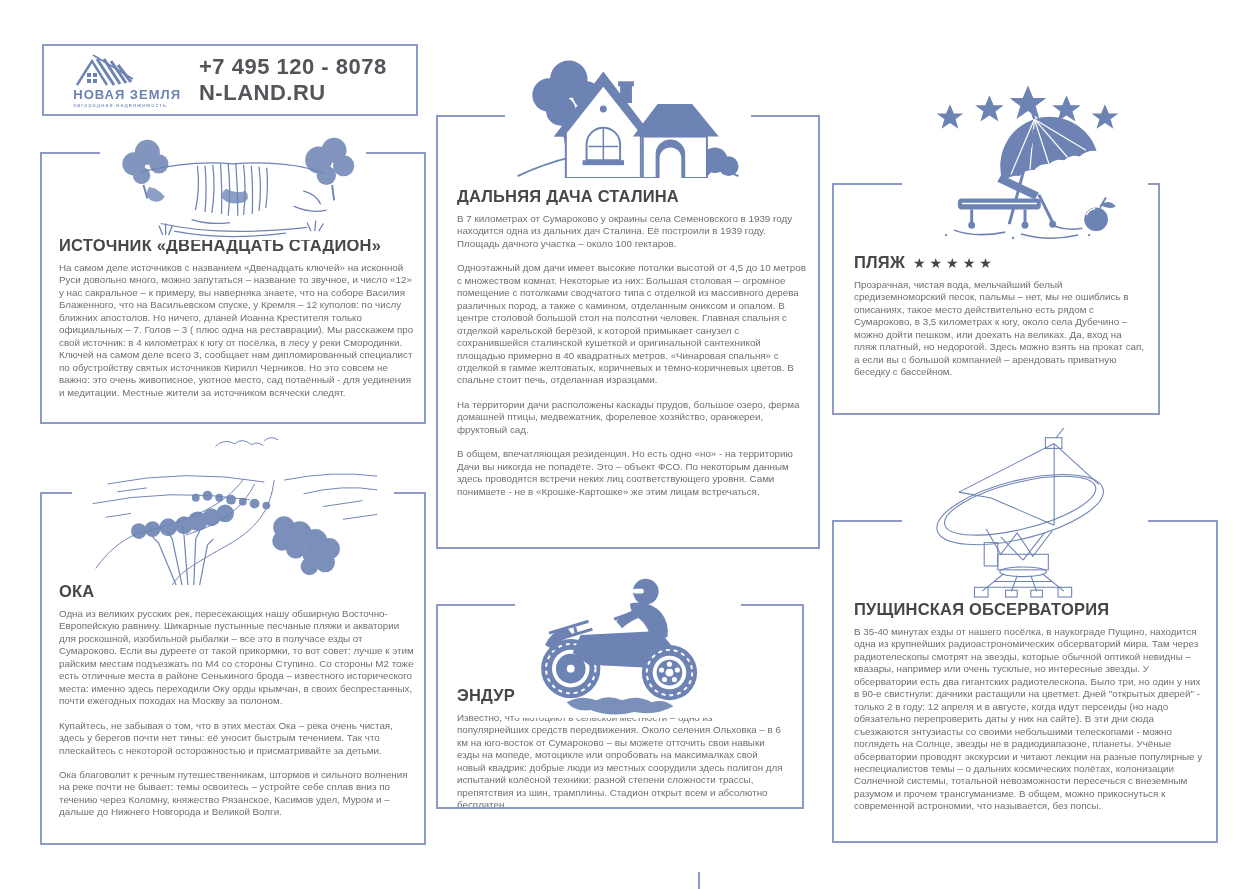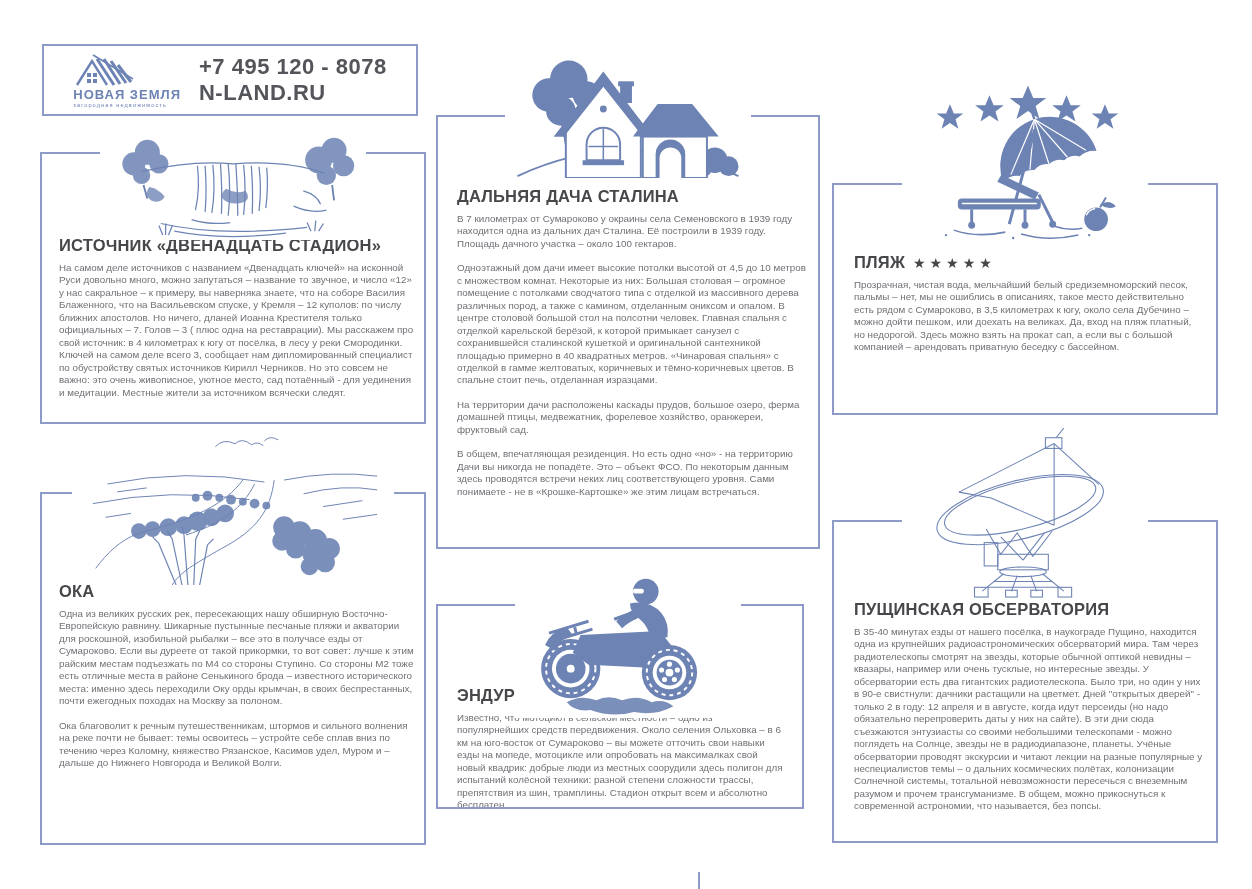--- a/index.html
+++ b/index.html
@@ -19,21 +19,21 @@
   .logo{display:flex;flex-direction:column;line-height:1;}
   .logo-title{font-size:13px;font-weight:bold;color:#6d83b4;letter-spacing:1px;margin-top:2px;}
   .logo-subtitle{font-size:5.6px;color:#6d83b4;letter-spacing:1.1px;margin-top:2px;}
   .contact{display:flex;flex-direction:column;align-items:flex-start;line-height:1.18;}
   .phone,.site{font-size:22px;font-weight:bold;color:#54555a;letter-spacing:.5px;}
 
   #card-istochnik{left:40px;top:152px;width:386px;height:272px;padding:82px 10px 0 17px;}
   #card-oka{left:40px;top:492px;width:386px;height:353px;padding:88px 10px 0 17px;}
   #card-dacha{left:436px;top:115px;width:384px;height:434px;padding:70px 12px 0 19px;}
   #card-enduro{left:436px;top:604px;width:368px;height:205px;padding:80px 16px 0 19px;}
-  #card-plyazh{left:832px;top:183px;width:386px;height:232px;padding:68px 12px 0 20px;}
+  #card-plyazh{left:832px;top:183px;width:328px;height:232px;padding:68px 12px 0 20px;}
   #card-observatory{left:832px;top:520px;width:386px;height:323px;padding:78px 12px 0 20px;}
 
   #ill-waterfall{left:100px;top:126px;width:266px;height:114px;}
   #ill-river{left:72px;top:428px;width:322px;height:157px;}
   #ill-house{left:505px;top:28px;width:246px;height:150px;}
   #ill-quad{left:515px;top:558px;width:226px;height:160px;}
   #ill-beach{left:902px;top:80px;width:246px;height:160px;}
   #ill-telescope{left:902px;top:426px;width:246px;height:172px;}
 
   .fold-mark{position:absolute;left:698px;top:872px;width:2px;height:17px;background:#8d9ac7;z-index:3;}
@@ -300,20 +300,21 @@
   </div>
 
   <div class="card" id="card-istochnik">
     <h2 class="title">ИСТОЧНИК «ДВЕНАДЦАТЬ СТАДИОН»</h2>
     <p class="para">На самом деле источников с названием «Двенадцать ключей» на исконной Руси довольно много, можно запутаться – название то звучное, и число «12» у нас сакральное – к примеру, вы наверняка знаете, что на соборе Василия Блаженного, что на Васильевском спуске, у Кремля – 12 куполов: по числу ближних апостолов. Но ничего, дланей Иоанна Крестителя только официальных – 7. Голов – 3 ( плюс одна на реставрации). Мы расскажем про свой источник: в 4 километрах к югу от посёлка, в лесу у реки Смородинки. Ключей на самом деле всего 3, сообщает нам дипломированный специалист по обустройству святых источников Кирилл Черников. Но это совсем не важно: это очень живописное, уютное место, сад потаённый - для уединения и медитации. Местные жители за источником всячески следят.</p>
   </div>
 
   <div class="card" id="card-oka">
     <h2 class="title">ОКА</h2>
     <p class="para">Одна из великих русских рек, пересекающих нашу обширную Восточно-Европейскую равнину. Шикарные пустынные песчаные пляжи и акватории для роскошной, изобильной рыбалки – все это в получасе езды от Сумароково. Если вы дуреете от такой прикормки, то вот совет: лучше к этим райским местам подъезжать по М4 со стороны Ступино. Со стороны М2 тоже есть отличные места в районе Сенькиного брода – известного исторического места: именно здесь переходили Оку орды крымчан, в своих беспрестанных, почти ежегодных походах на Москву за полоном.</p>
+    <p class="para">Купайтесь, не забывая о том, что в этих местах Ока – река очень чистая, здесь у берегов почти нет тины: её уносит быстрым течением. Так что плескайтесь с некоторой осторожностью и присматривайте за детьми.</p>
     <p class="para">Ока благоволит к речным путешественникам, штормов и сильного волнения на реке почти не бывает: темы освоитесь – устройте себе сплав вниз по течению через Коломну, княжество Рязанское, Касимов удел, Муром и – дальше до Нижнего Новгорода и Великой Волги.</p>
   </div>
 
   <div class="card" id="card-dacha">
     <h2 class="title">ДАЛЬНЯЯ ДАЧА СТАЛИНА</h2>
     <p class="para">В 7 километрах от Сумароково у окраины села Семеновского в 1939 году находится одна из дальних дач Сталина. Её построили в 1939 году. Площадь дачного участка – около 100 гектаров.</p>
     <p class="para">Одноэтажный дом дачи имеет высокие потолки высотой от 4,5 до 10 метров с множеством комнат. Некоторые из них: Большая столовая – огромное помещение с потолками сводчатого типа с отделкой из массивного дерева различных пород, а также с камином, отделанным ониксом и опалом. В центре столовой большой стол на полсотни человек. Главная спальня с отделкой карельской берёзой, к которой примыкает санузел с сохранившейся сталинской кушеткой и оригинальной сантехникой площадью примерно в 40 квадратных метров. «Чинаровая спальня» с отделкой в гамме желтоватых, коричневых и тёмно-коричневых цветов. В спальне стоит печь, отделанная изразцами.</p>
     <p class="para">На территории дачи расположены каскады прудов, большое озеро, ферма домашней птицы, медвежатник, форелевое хозяйство, оранжереи, фруктовый сад.</p>
     <p class="para">В общем, впечатляющая резиденция. Но есть одно «но» - на территорию Дачи вы никогда не попадёте. Это – объект ФСО. По некоторым данным здесь проводятся встречи неких лиц соответствующего уровня. Сами понимаете - не в «Крошке-Картошке» же этим лицам встречаться.</p>
   </div>

